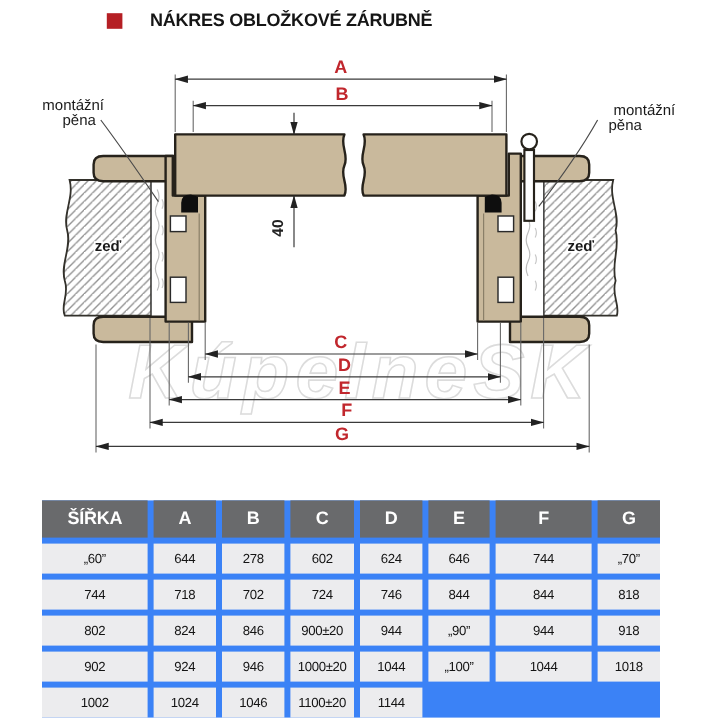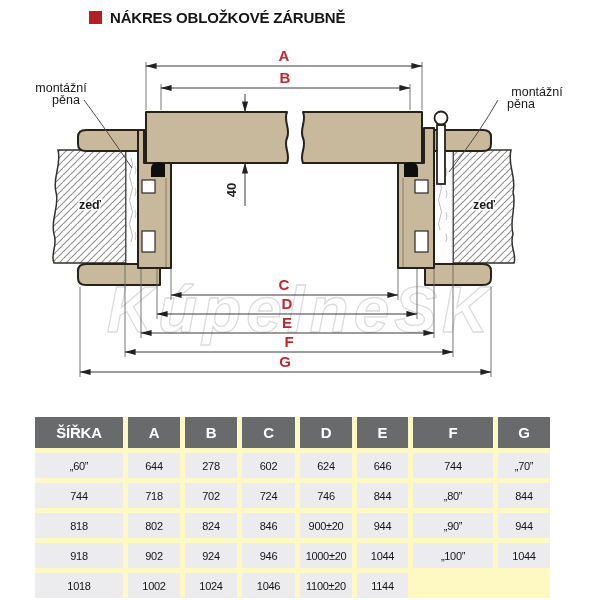--- a/index.html
+++ b/index.html
@@ -4,31 +4,31 @@
 <style>
   html,body{margin:0;padding:0;}
   body{
     width:600px;height:600px;position:relative;background:#fff;
     font-family:"Liberation Sans","DejaVu Sans",sans-serif;overflow:hidden;
   }
   .title-block{
     position:absolute;left:89px;top:9px;display:flex;align-items:center;gap:8px;
   }
   .title-bullet{width:13px;height:13px;background:#b51f24;display:inline-block;}
-  .title-text{font-size:15px;font-weight:bold;color:#151515;letter-spacing:-0.2px;white-space:nowrap;}
+  .title-text{font-size:15px;font-weight:bold;color:#151515;letter-spacing:-0.2px;white-space:nowrap;margin-left:15px;}
   #drawing{position:absolute;left:0;top:0;}
   
   .size-table{
     position:absolute;left:35px;top:417px;width:515px;
     display:grid;
     grid-template-columns:88px 52px 52px 53px 52px 51px 80px 52px;
     grid-template-rows:31px;
     grid-auto-rows:25px;
     column-gap:5px;row-gap:5px;
-    background:#fef9c3;
+    background:#3b82f6;
   }
   .hcell{
     background:#696a6c;color:#fff;font-weight:bold;font-size:15px;
     display:flex;align-items:center;justify-content:center;letter-spacing:-0.2px;
   }
   .cell{
     background:#ececee;color:#141414;font-size:11px;
     display:flex;align-items:center;justify-content:center;letter-spacing:-0.3px;
   }
 </style>
@@ -179,21 +179,20 @@
     <div class="cell">624</div>
     <div class="cell">646</div>
     <div class="cell">744</div>
     <div class="cell">„70”</div>
     <div class="cell">744</div>
     <div class="cell">718</div>
     <div class="cell">702</div>
     <div class="cell">724</div>
     <div class="cell">746</div>
     <div class="cell">844</div>
-    <div class="cell">„80”</div>
     <div class="cell">844</div>
     <div class="cell">818</div>
     <div class="cell">802</div>
     <div class="cell">824</div>
     <div class="cell">846</div>
     <div class="cell">900±20</div>
     <div class="cell">944</div>
     <div class="cell">„90”</div>
     <div class="cell">944</div>
     <div class="cell">918</div>

